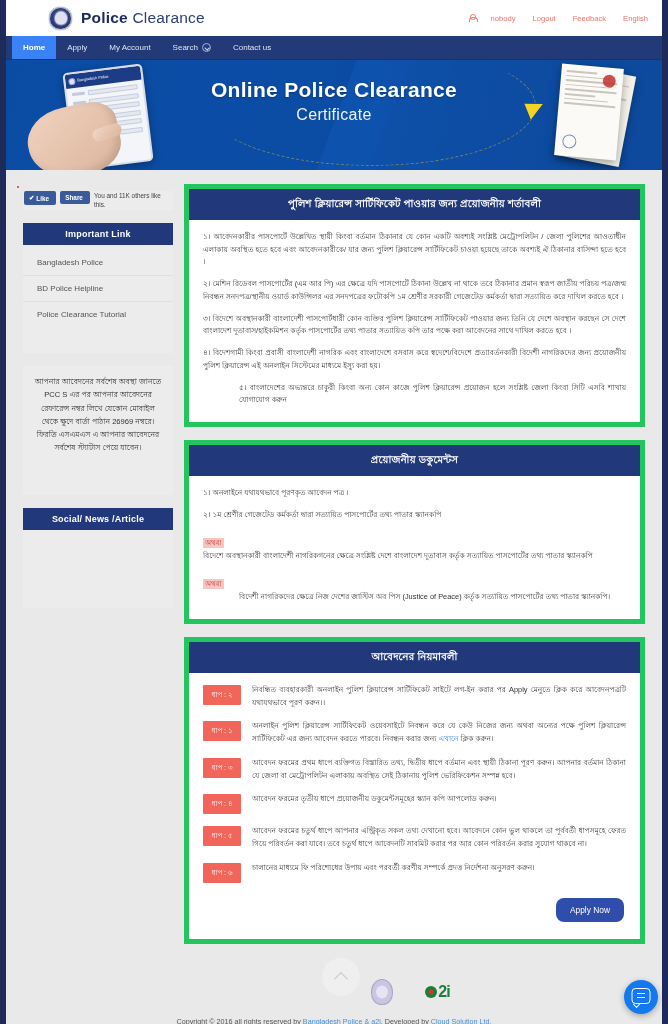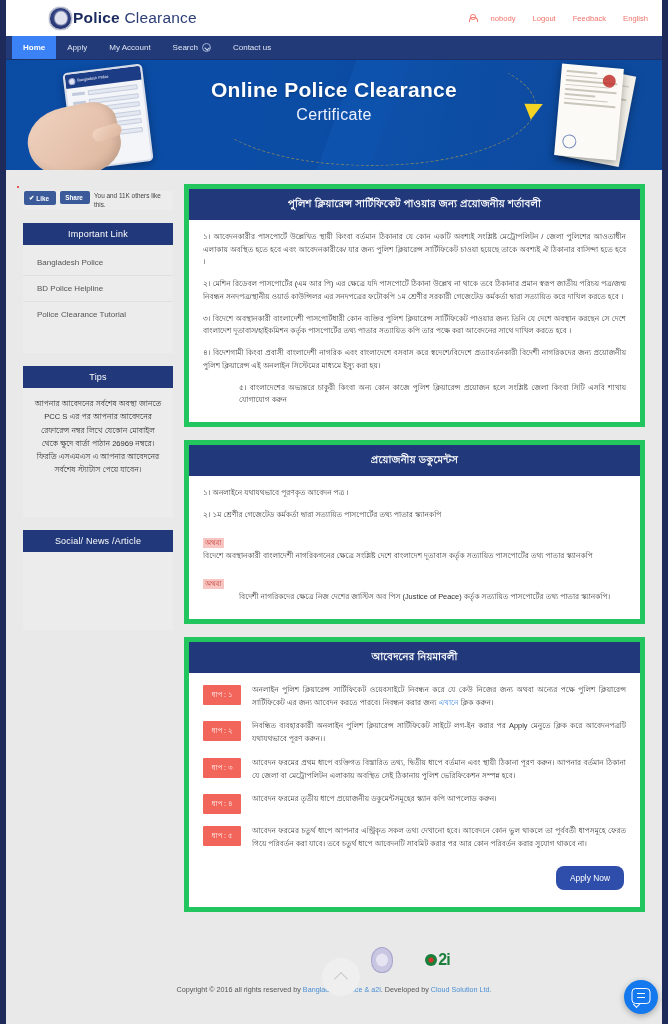--- a/index.html
+++ b/index.html
@@ -15,21 +15,21 @@
     background:#e9e9e9;
   }
   .side-rail-l { position:absolute; left:0; top:0; width:6px; height:1024px; background:#1e2a5a; }
   .side-rail-r { position:absolute; right:0; top:0; width:6px; height:1024px; background:#1e2a5a; }
 
   
   .topbar {
     height:36px; background:#ffffff; position:relative;
     display:flex; align-items:center;
   }
-  .brand { display:flex; align-items:center; margin-left:42px; }
+  .brand { display:flex; align-items:center; gap:8px; margin-left:42px; }
   .badge-logo {
     width:25px; height:25px; border-radius:50%;
     background:radial-gradient(circle at 50% 45%, #5a6fae 0%, #2b3a78 55%, #1c2a5e 100%);
     border:1.5px solid #e3e4ea;
     position:relative; flex:0 0 auto;
     box-shadow:0 0 0 1px #b9bdd0 inset;
   }
   .badge-logo::after {
     content:""; position:absolute; left:50%; top:50%;
     transform:translate(-50%,-50%);
@@ -172,21 +172,21 @@
   .content { display:flex; gap:11px; padding:14px 17px 0 17px; }
   .col-left { width:150px; flex:0 0 150px; }
   .col-right { flex:1; }
 
   .panel-grey { background:#ececec; margin-bottom:13px; }
   .panel-white {
     background:#ffffff; border:5px solid #22c55e; margin-bottom:13px;
   }
   .panel-head {
     background:#21387a; color:#ffffff; text-align:center;
-    font-size:9px; padding:6px 8px; letter-spacing:.2px;
+    font-size:9px; padding:6px 8px; letter-spacing:.2px;font-weight:bold;
   }
   .panel-head.big { font-size:10px; padding:7px 4px; font-weight:bold; }
 
   
   .login-box { background:#ececec; padding:17px 14px 13px; text-align:center; }
   .btn-teal {
     display:block; width:88px; margin:4px auto 0;
     background:linear-gradient(#3fb39b,#1f9d86);
     color:#ffffff; font-size:10px; border:none; border-radius:3px;
     padding:6px 0; cursor:pointer; box-shadow:0 1px 2px rgba(0,0,0,.18);
@@ -440,21 +440,20 @@
       <div class="panel-grey">
         <div class="panel-head">Important Link</div>
         <div class="link-list">
           <div class="link-item">Bangladesh Police</div>
           <div class="link-item">BD Police Helpline</div>
           <div class="link-item">Police Clearance Tutorial</div>
         </div>
       </div>
 
       <div class="panel-grey">
-        <div class="panel-head">Tips</div>
         <div class="tips-body">আপনার আবেদনের সর্বশেষ অবস্থা জানতে PCC S এর পর আপনার আবেদনের রেফারেন্স নম্বর লিখে যেকোন মোবাইল থেকে ক্ষুদে বার্তা পাঠান 26969 নম্বরে। ফিরতি এসএমএস এ আপনার আবেদনের সর্বশেষ স্ট্যাটাস পেয়ে যাবেন।</div>
       </div>
 
       <div class="panel-grey">
         <div class="panel-head">Social/ News /Article</div>
         <div class="social-body"></div>
       </div>
 
     </div>
 
@@ -481,44 +480,48 @@
           <div class="othoba">অথবা</div>
           <div class="bn">বিদেশী নাগরিকদের ক্ষেত্রে নিজ দেশের জাস্টিস অব পিস (Justice of Peace) কর্তৃক সত্যায়িত পাসপোর্টের তথ্য পাতার স্ক্যানকপি।</div>
         </div>
       </div>
 
       <div class="panel-white">
         <div class="panel-head big">আবেদনের নিয়মাবলী</div>
         <div class="body-pad">
 
           <div class="step-row">
+            <div class="step-badge">ধাপ : ২</div>
+            <div class="step-text">নিবন্ধিত ব্যবহারকারী অনলাইন পুলিশ ক্লিয়ারেন্স সার্টিফিকেট সাইটে লগ-ইন করার পর Apply মেনুতে ক্লিক করে আবেদনপত্রটি যথাযথভাবে পূরণ করুন।।</div>
+          </div>
+
+          <div class="step-row">
             <div class="step-badge">ধাপ : ১</div>
             <div class="step-text"><span>অনলাইন পুলিশ ক্লিয়ারেন্স সার্টিফিকেট ওয়েবসাইটে নিবন্ধন করে যে কেউ নিজের জন্য অথবা অন্যের পক্ষে পুলিশ ক্লিয়ারেন্স সার্টিফিকেট এর জন্য আবেদন করতে পারবে। নিবন্ধন করার জন্য </span><a href="#">এখানে</a><span> ক্লিক করুন।</span></div>
-          </div>
-
-          <div class="step-row">
-            <div class="step-badge">ধাপ : ২</div>
-            <div class="step-text">নিবন্ধিত ব্যবহারকারী অনলাইন পুলিশ ক্লিয়ারেন্স সার্টিফিকেট সাইটে লগ-ইন করার পর Apply মেনুতে ক্লিক করে আবেদনপত্রটি যথাযথভাবে পূরণ করুন।।</div>
           </div>
 
           <div class="step-row">
             <div class="step-badge">ধাপ : ৩</div>
             <div class="step-text">আবেদন ফরমের প্রথম ধাপে ব্যক্তিগত বিস্তারিত তথ্য, দ্বিতীয় ধাপে বর্তমান এবং স্থায়ী ঠিকানা পূরণ করুন। আপনার বর্তমান ঠিকানা যে জেলা বা মেট্রোপলিটন এলাকায় অবস্থিত সেই ঠিকানায় পুলিশ ভেরিফিকেশন সম্পন্ন হবে।</div>
           </div>
 
           <div class="step-row">
             <div class="step-badge">ধাপ : ৪</div>
             <div class="step-text">আবেদন ফরমের তৃতীয় ধাপে প্রয়োজনীয় ডকুমেন্টসমূহের স্ক্যান কপি আপলোড করুন।</div>
           </div>
 
           <div class="step-row">
             <div class="step-badge">ধাপ : ৫</div>
             <div class="step-text">আবেদন ফরমের চতুর্থ ধাপে আপনার এন্ট্রিকৃত সকল তথ্য দেখানো হবে। আবেদনে কোন ভুল থাকলে তা পূর্ববর্তী ধাপসমূহে ফেরত গিয়ে পরিবর্তন করা যাবে। তবে চতুর্থ ধাপে আবেদনটি সাবমিট করার পর আর কোন পরিবর্তন করার সুযোগ থাকবে না।</div>
           </div>
 
+          <div class="step-row">
+            <div class="step-badge">ধাপ : ৬</div>
+            <div class="step-text">চালানের মাধ্যমে ফি পরিশোধের উপায় এবং পরবর্তী করণীয় সম্পর্কে প্রদত্ত নির্দেশনা অনুসরণ করুন।</div>
+          </div>
 
           <div class="apply-row">
             <button class="btn-apply">Apply Now</button>
           </div>
 
         </div>
       </div>
 
     </div>
   </div>

